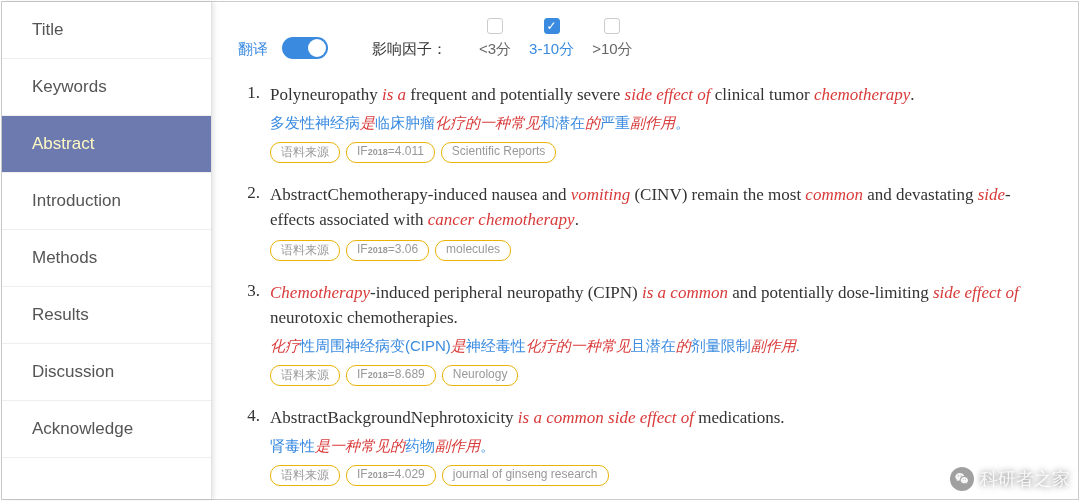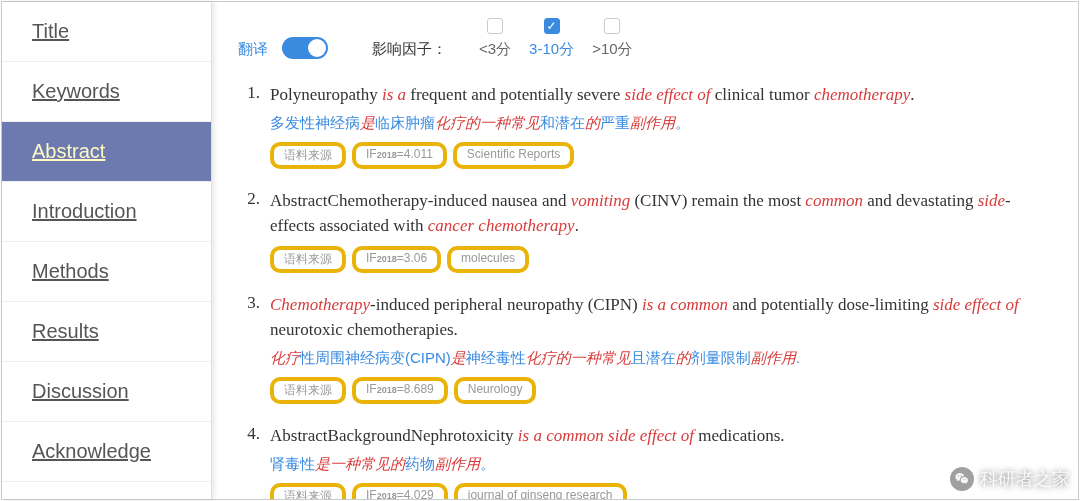--- a/index.html
+++ b/index.html
@@ -13,25 +13,24 @@
 }
 .wrap { border: 1px solid #ccc; width: 1078px; height: 499px; margin: 1px; display: flex; }
 .sidebar {
   width: 210px;
   border-right: 1px solid #e0e0e0;
   background: #fff;
   box-shadow: 2px 0 5px rgba(0,0,0,0.1);
 }
 .side-item {
   padding: 18px 30px;
-  font-size: 20px;
+  font-size: 17px;
   color: #555;
   cursor: pointer;
   border-bottom: 1px solid #eee;
-  text-decoration: underline;
 }
 .side-item.active {
   background: #6d7ab0;
   color: #fef9c3;
 }
 .main {
   flex: 1;
   padding: 16px 30px 16px 26px;
   overflow: hidden;
   position: relative;
@@ -60,21 +59,21 @@
 .list { counter-reset: item; }
 .entry { display: flex; margin-bottom: 20px; }
 .num { width: 22px; text-align: right; margin-right: 10px; font-size: 17px; color: #333; font-family: Georgia, serif; }
 .body { flex: 1; }
 .sentence-en { font-family: Georgia, "Times New Roman", serif; font-size: 17px; color: #333; line-height: 1.45; }
 .sentence-en .hl, .sentence-zh .hl { color: #d93a3a; font-style: italic; }
 .sentence-zh { font-size: 15px; color: #3a8be0; margin-top: 4px; line-height: 1.5; }
 .sentence-zh .hl { font-style: italic; }
 .tags { margin-top: 8px; display: flex; gap: 6px; }
 .tag {
-  border: 4px solid #eab308; border-radius: 10px; padding: 1px 10px;
+  border: 1px solid #eab308; border-radius: 10px; padding: 1px 10px;
   font-size: 12px; color: #999;
 }
 .tag sub { font-size: 9px; vertical-align: baseline; font-weight: bold; }
 .watermark {
   position: absolute; right: 10px; bottom: 10px;
   display: flex; align-items: center; gap: 6px;
   color: rgba(255,255,255,0.85); font-size: 18px;
   text-shadow: 0 0 6px rgba(0,0,0,0.6);
   pointer-events: none;
 }

